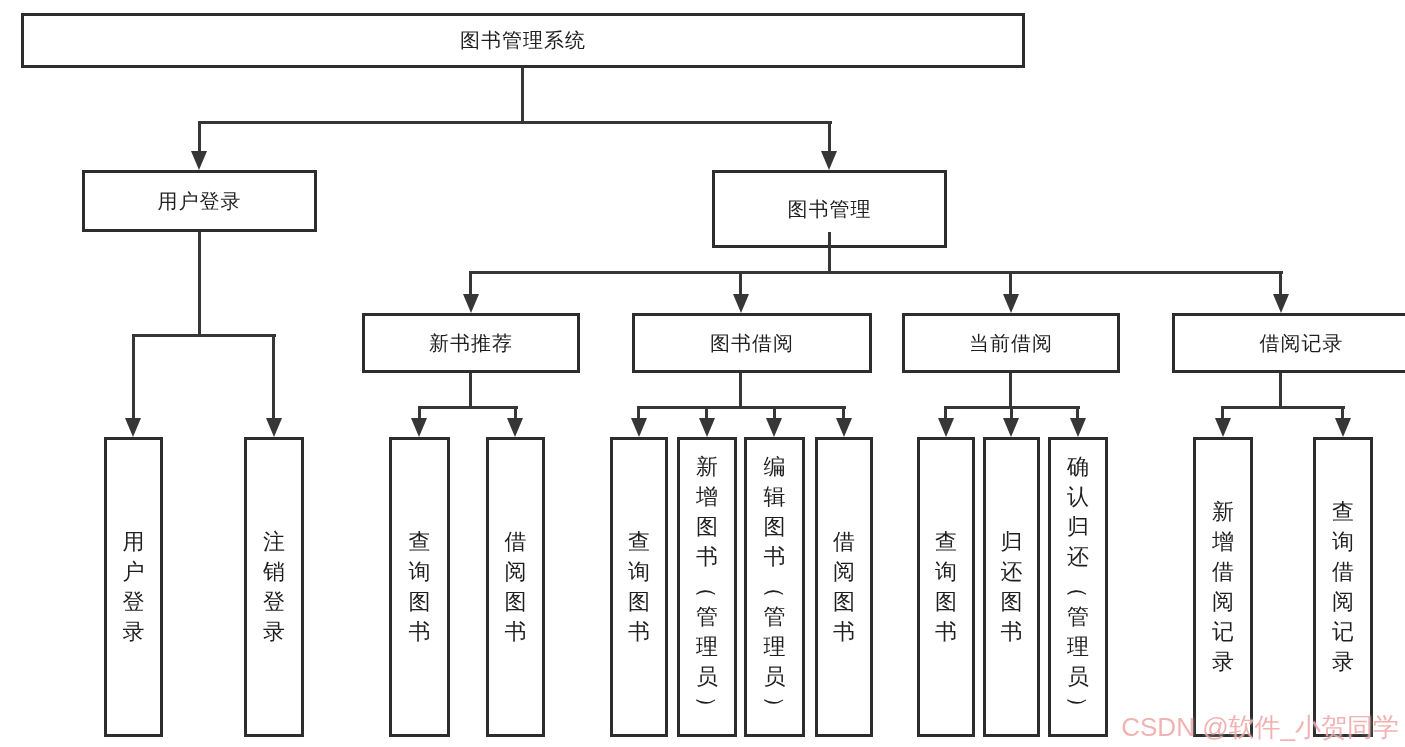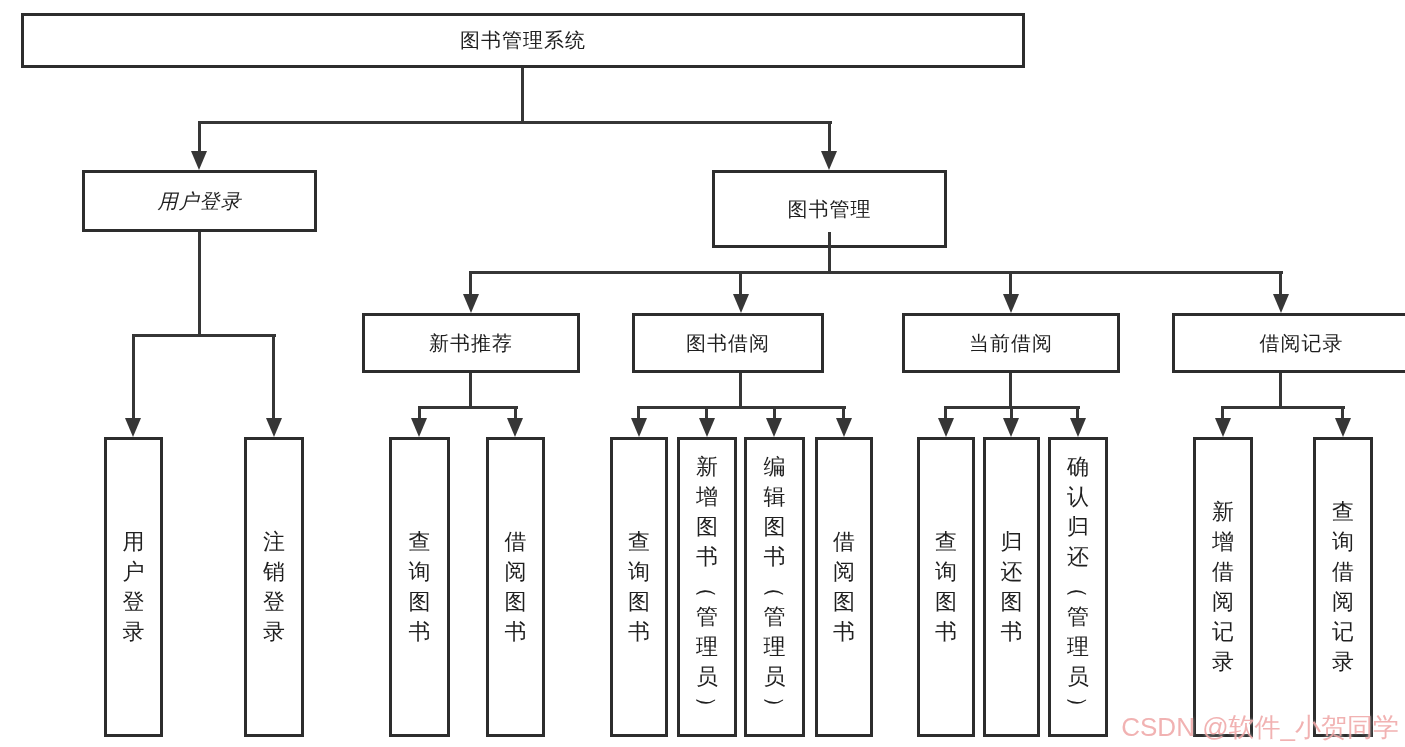--- a/index.html
+++ b/index.html
@@ -60,25 +60,25 @@
     white-space:nowrap;
   }
 </style>
 </head>
 <body>
 
 <div class="chart">
 
   <div class="box" style="left:21px;top:13px;width:1004px;height:55px;">图书管理系统</div>
 
-  <div class="box" style="left:82px;top:170px;width:235px;height:62px;font-style:italic;">用户登录</div>
+  <div class="box" style="left:82px;top:170px;width:235px;height:62px;">用户登录</div>
   <div class="box" style="left:712px;top:170px;width:235px;height:78px;">图书管理</div>
 
   <div class="box" style="left:362px;top:313px;width:218px;height:60px;">新书推荐</div>
-  <div class="box" style="left:632px;top:313px;width:192px;height:60px;">图书借阅</div>
+  <div class="box" style="left:632px;top:313px;width:240px;height:60px;">图书借阅</div>
   <div class="box" style="left:902px;top:313px;width:218px;height:60px;">当前借阅</div>
   <div class="box" style="left:1172px;top:313px;width:259px;height:60px;">借阅记录</div>
 
   <div class="box leaf" style="left:104px;width:59px;">
       <span class="vchar">用</span>
       <span class="vchar">户</span>
       <span class="vchar">登</span>
       <span class="vchar">录</span>
     </div>
   <div class="box leaf" style="left:244px;width:60px;">

